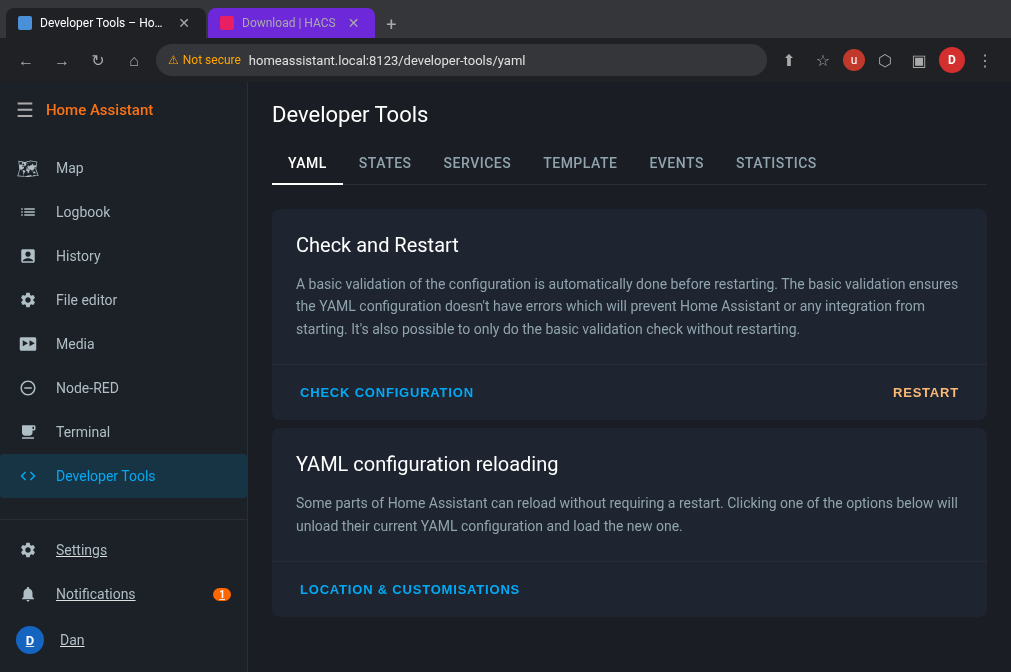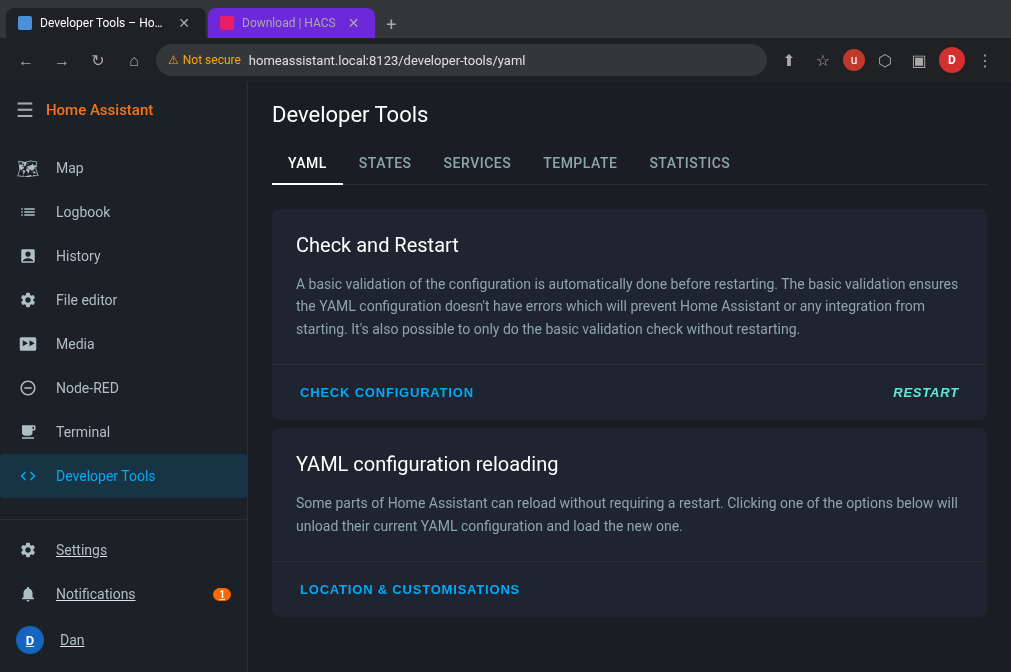--- a/index.html
+++ b/index.html
@@ -50,21 +50,21 @@
     .tab-nav-item.active { color: #fff; border-bottom: 2px solid #fff; }
 
     
     .cards-area { padding: 24px; display: flex; flex-direction: column; gap: 8px; }
     .card { background: #1e2430; border-radius: 8px; padding: 24px; }
     .card-title { font-size: 20px; font-weight: 400; color: #fff; margin-bottom: 16px; }
     .card-desc { font-size: 14px; color: #90a4ae; line-height: 1.6; margin-bottom: 24px; }
     .card-actions { display: flex; justify-content: space-between; align-items: flex-start; border-top: 1px solid #2a2d35; margin: 0 -24px -24px; padding: 12px 24px; }
     .card-btn { font-size: 13px; font-weight: 600; letter-spacing: 0.8px; cursor: pointer; padding: 8px 4px; background: none; border: none; }
     .card-btn.primary { color: #03a9f4; }
-    .card-btn.danger { color: #5eead4; font-style: italic; }
+    .card-btn.danger { color: #fdba74; }
 
     
     ::-webkit-scrollbar { width: 8px; }
     ::-webkit-scrollbar-track { background: #1a1d23; }
     ::-webkit-scrollbar-thumb { background: #3a3d45; border-radius: 4px; }
   </style>
 </head>
 <body>
 
 <div class="browser-chrome">
@@ -200,20 +200,21 @@
   </nav>
 
   <main class="main-content">
     <div class="page-header">
       <h1 class="page-title">Developer Tools</h1>
       <div class="tab-nav">
         <div class="tab-nav-item active">YAML</div>
         <div class="tab-nav-item">STATES</div>
         <div class="tab-nav-item">SERVICES</div>
         <div class="tab-nav-item">TEMPLATE</div>
+        <div class="tab-nav-item">EVENTS</div>
         <div class="tab-nav-item">STATISTICS</div>
       </div>
     </div>
 
     <div class="cards-area">
 
       <div class="card">
         <h2 class="card-title">Check and Restart</h2>
         <p class="card-desc">A basic validation of the configuration is automatically done before restarting. The basic validation ensures the YAML configuration doesn't have errors which will prevent Home Assistant or any integration from starting. It's also possible to only do the basic validation check without restarting.</p>
         <div class="card-actions">

